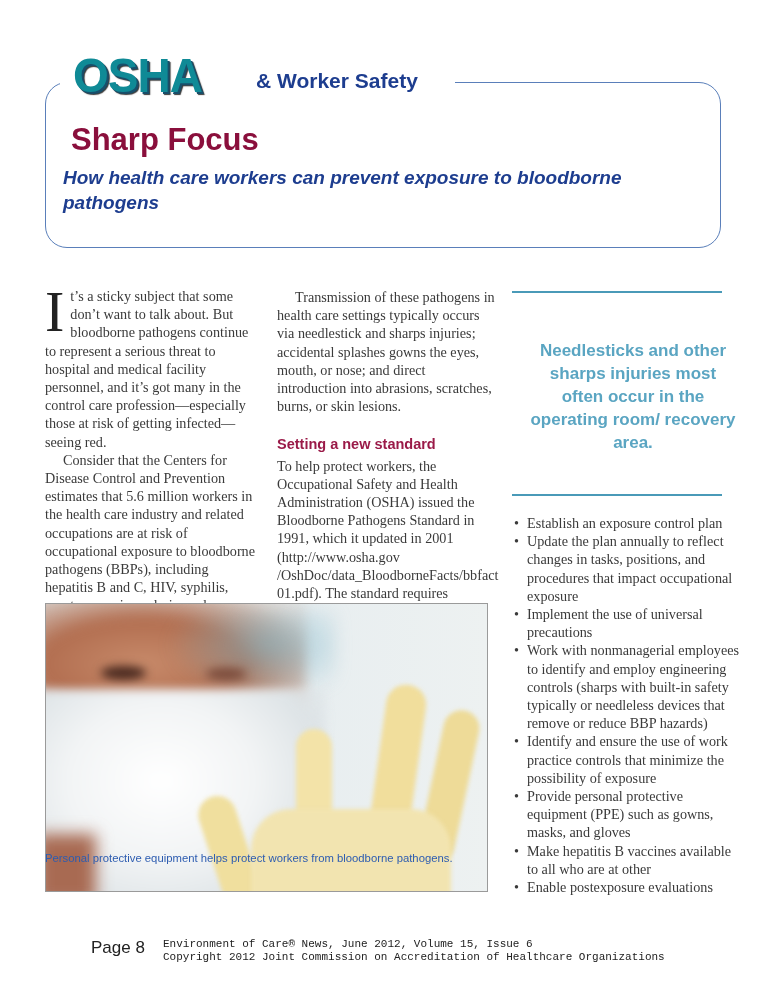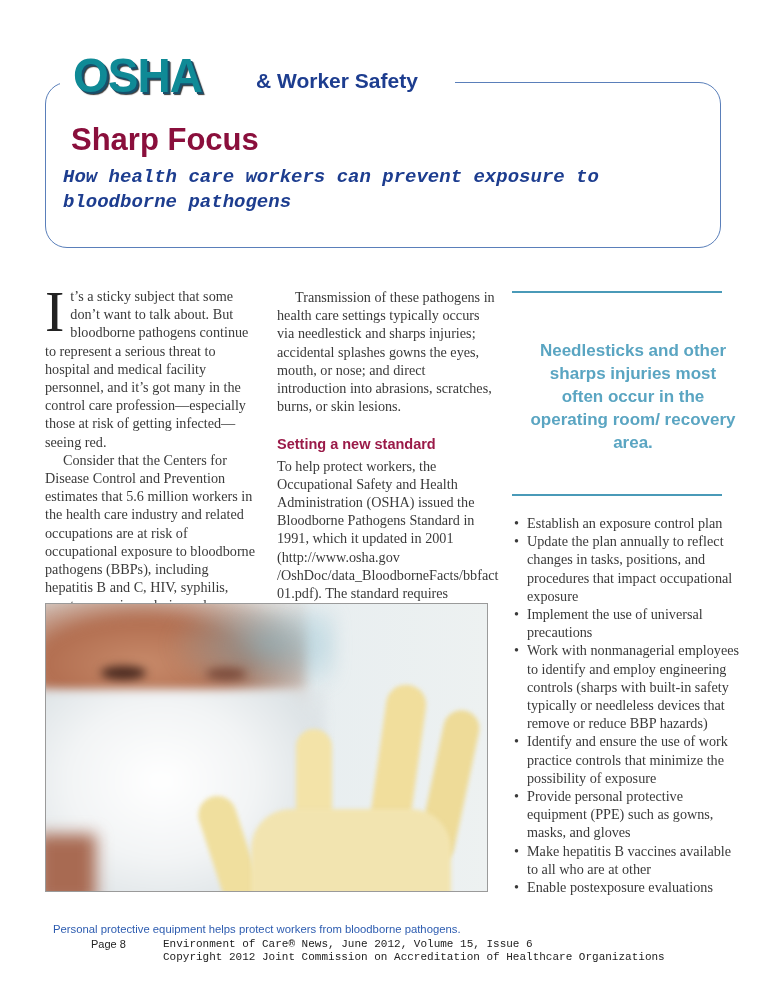--- a/index.html
+++ b/index.html
@@ -11,21 +11,21 @@
              border: 1.5px solid #5a7fba; border-radius: 22px; box-sizing: border-box; }
   .hdr-mask { position: absolute; left: 60px; top: 70px; width: 400px; height: 26px; background: #fff; }
   .osha-logo { position: absolute; left: 73px; top: 52px; font-family: "Liberation Sans", sans-serif;
                font-weight: 900; font-size: 46px; line-height: 46px; color: #0f8a96; letter-spacing: -1px;
                text-shadow: 2px 2px 0 #184f6b, 3px 3px 1px #3a3a3a; transform: scaleY(1.05); }
   .osha-sub { position: absolute; left: 220px; top: 69px; font-family: "Liberation Sans", sans-serif;
               font-weight: bold; font-size: 21px; color: #1d3d8f; margin-left: 36px; }
   .hdr-line { position: absolute; left: 455px; top: 82px; width: 240px; height: 0; border-top: 1.5px solid #5a7fba; }
   .title { position: absolute; left: 63px; top: 114px; font-family: "Liberation Sans", sans-serif;
            font-weight: bold; font-size: 31px; color: #8a0f3c; margin: 8px; }
-  .subtitle { position: absolute; left: 63px; top: 165px; width: 640px; font-family: Liberation Mono, monospace;
+  .subtitle { position: absolute; left: 63px; top: 165px; width: 640px; font-family: Liberation Sans, sans-serif;
               font-style: italic; font-weight: bold; font-size: 19px; line-height: 25px; color: #1d3d8f; margin: 0; }
 
   
   .col { position: absolute; font-size: 14.2px; line-height: 18.2px; color: #3a3a3a; }
   .col p { margin: 0; text-align: left; }
   .col1 { left: 45px; top: 287px; width: 215px; }
   .col2 { left: 277px; top: 288px; width: 220px; }
   .indent { text-indent: 18px; }
   .dropcap { float: left; font-size: 58px; line-height: 46px; margin: 2px 6px 0 0; color: #222; }
   .sup { font-size: 9px; vertical-align: super; }
@@ -60,26 +60,26 @@
              filter: blur(5px); }
   .ph-neck { position: absolute; left: -10px; top: 230px; width: 60px; height: 70px; background: #a86a52; filter: blur(8px); }
   .ph-glove-palm { position: absolute; left: 205px; top: 205px; width: 200px; height: 110px; background: #f2e4b0; border-radius: 40px 40px 0 0; filter: blur(2px); }
   .ph-f1 { position: absolute; left: 165px; top: 190px; width: 38px; height: 120px; background: #f0df9e; border-radius: 20px;
            transform: rotate(-18deg); filter: blur(2px); }
   .ph-f2 { position: absolute; left: 250px; top: 125px; width: 36px; height: 160px; background: #f3e3a8; border-radius: 18px; filter: blur(2px); }
   .ph-f3 { position: absolute; left: 330px; top: 80px; width: 40px; height: 185px; background: #f1de9c; border-radius: 20px;
            transform: rotate(8deg); filter: blur(2px); }
   .ph-f4 { position: absolute; left: 385px; top: 105px; width: 36px; height: 155px; background: #eedb98; border-radius: 18px;
            transform: rotate(12deg); filter: blur(2px); }
-  .caption { position: absolute; left: 45px; top: 923px; font-family: "Liberation Sans", sans-serif;
-             font-size: 11.3px; color: #2d5cb0; margin: 0; padding-left: 8px; }
+  .caption { position: absolute; left: 45px; top: 852px; font-family: "Liberation Sans", sans-serif;
+             font-size: 11.3px; color: #2d5cb0; margin: 0; }
 
   
   .footer-page { position: absolute; left: 91px; top: 938px; font-family: "Liberation Sans", sans-serif;
-                 font-size: 11px; color: #222; }
+                 font-size: 17px; color: #222; }
   .footer-info { position: absolute; left: 163px; top: 938px; font-family: Liberation Mono, monospace;
                  font-size: 11px; line-height: 13px; color: #222; }
   .footer-info div { white-space: nowrap; }
 </style>
 </head>
 <body>
 
 <div class="hdr-box"></div>
 <div class="hdr-mask"></div>
 <div class="hdr-line"></div>

